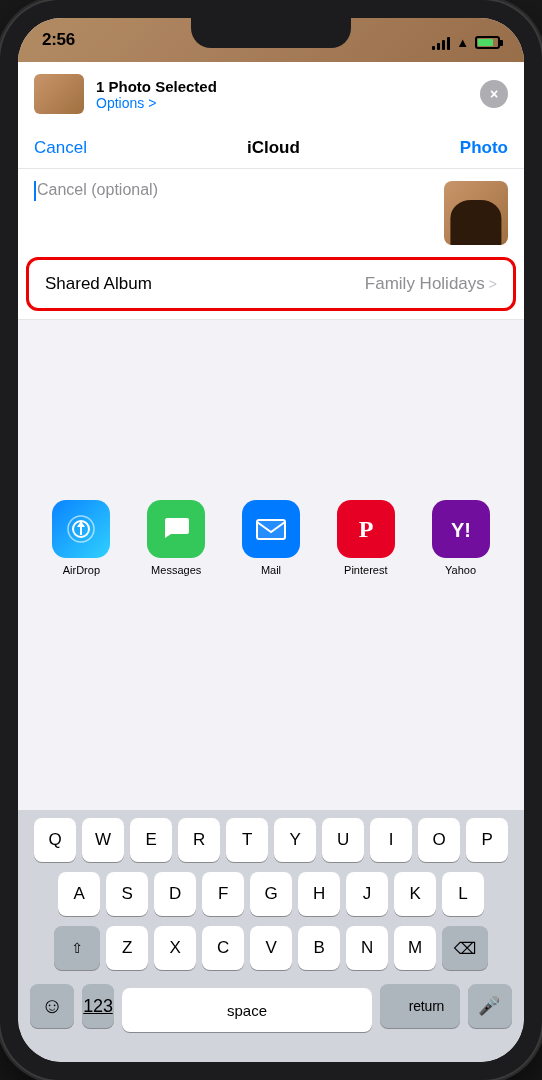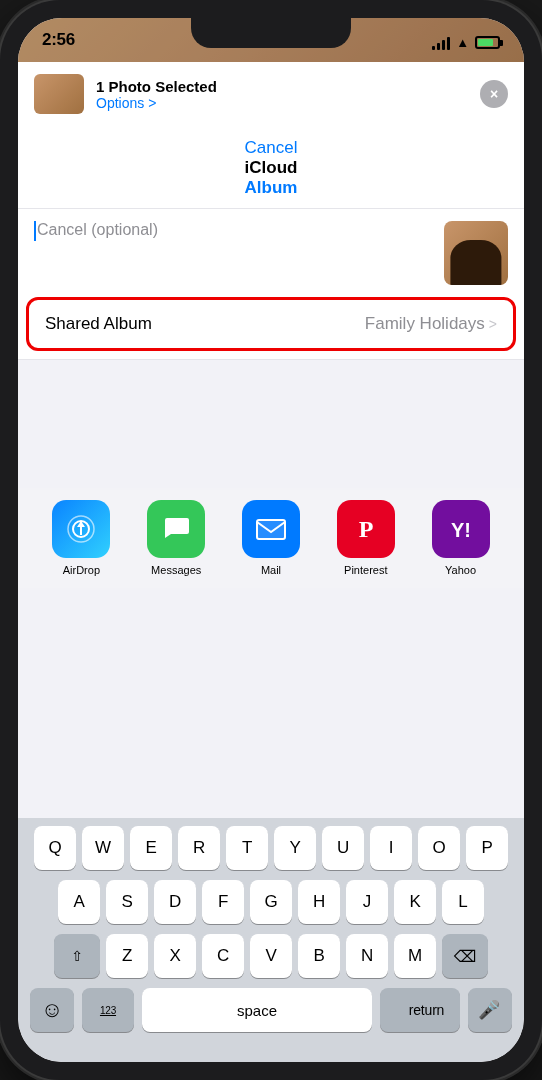--- a/index.html
+++ b/index.html
@@ -205,21 +205,20 @@
       z-index: 50;
       border-bottom: 1px solid #e5e5ea;
     }
 
     .icloud-toolbar {
       display: flex;
       align-items: center;
       justify-content: space-between;
       padding: 12px 16px 10px;
       border-bottom: 1px solid #e5e5ea;
-      flex-direction: column;
     }
 
     .icloud-cancel {
       font-size: 17px;
       color: #007aff;
       cursor: pointer;
     }
 
     .icloud-title {
       font-size: 17px;
@@ -449,20 +448,21 @@
       height: 44px;
       background: white;
       border-radius: 8px;
       display: flex;
       align-items: center;
       justify-content: center;
       font-size: 15px;
       color: #000;
       box-shadow: 0 1px 0 rgba(0,0,0,0.35);
       cursor: pointer;
+      margin-top: 8px;
     }
 
     
     .cursor {
       display: inline-block;
       width: 2px;
       height: 20px;
       background: #007aff;
       margin-right: 1px;
       vertical-align: middle;
@@ -537,21 +537,21 @@
         <div class="share-header-title">1 Photo Selected</div>
         <div class="share-header-options">Options &gt;</div>
       </div>
       <div class="share-header-close">×</div>
     </div>
 
     <div class="icloud-panel">
       <div class="icloud-toolbar">
         <span class="icloud-cancel">Cancel</span>
         <span class="icloud-title">iCloud</span>
-        <span class="icloud-post">Album</span>
+        <span class="icloud-post">Photo</span>
       </div>
       <div class="icloud-body">
         <div style="flex:1">
           <span class="cursor"></span><span style="font-size:16px;color:#8e8e93;">Cancel (optional)</span>
         </div>
         <div class="icloud-photo-thumb">
           <div class="dog-silhouette"></div>
         </div>
       </div>
 
@@ -657,21 +657,21 @@
         <div class="key">C</div>
         <div class="key">V</div>
         <div class="key">B</div>
         <div class="key">N</div>
         <div class="key">M</div>
         <div class="key gray backspace" style="max-width:46px; font-size:16px;">⌫</div>
       </div>
 
       <div class="keyboard-bottom">
         <div class="key-emoji">☺</div>
-        <div class="key gray" style="max-width:none; width:52px; font-size:10px; flex:none;text-decoration:underline;">123</div>
+        <div class="key gray" style="max-width:none; width:32px; font-size:18px; flex:none;text-decoration:underline;">123</div>
         <div class="key-space-bar">space</div>
         <div class="key gray return" style="max-width:none; width:80px; flex:none; font-size:14px;padding-left:13px;">return</div>
         <div class="key-mic">🎤</div>
       </div>
 
     </div>
 
   </div>
 </div>
 

